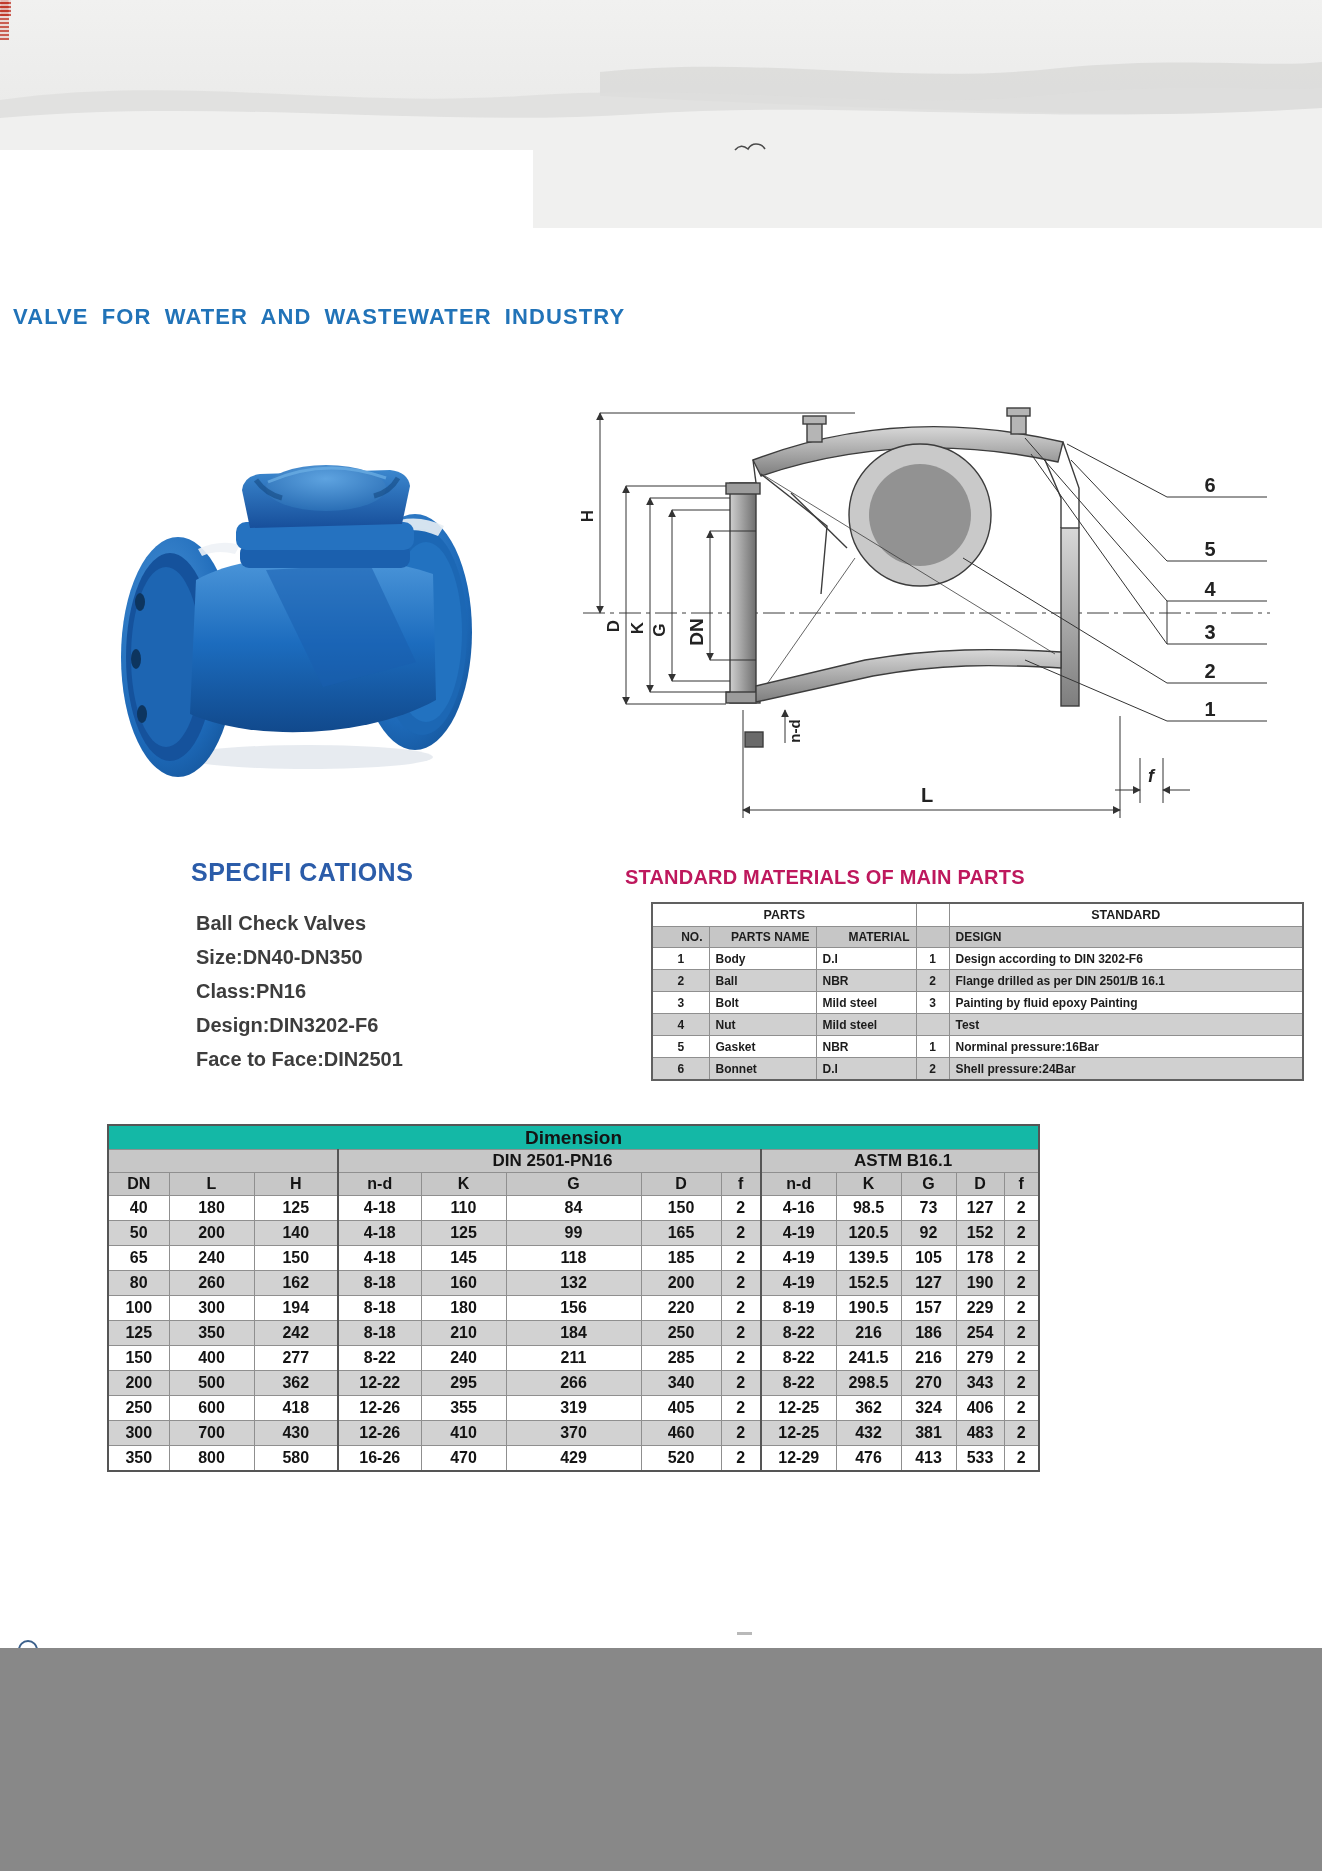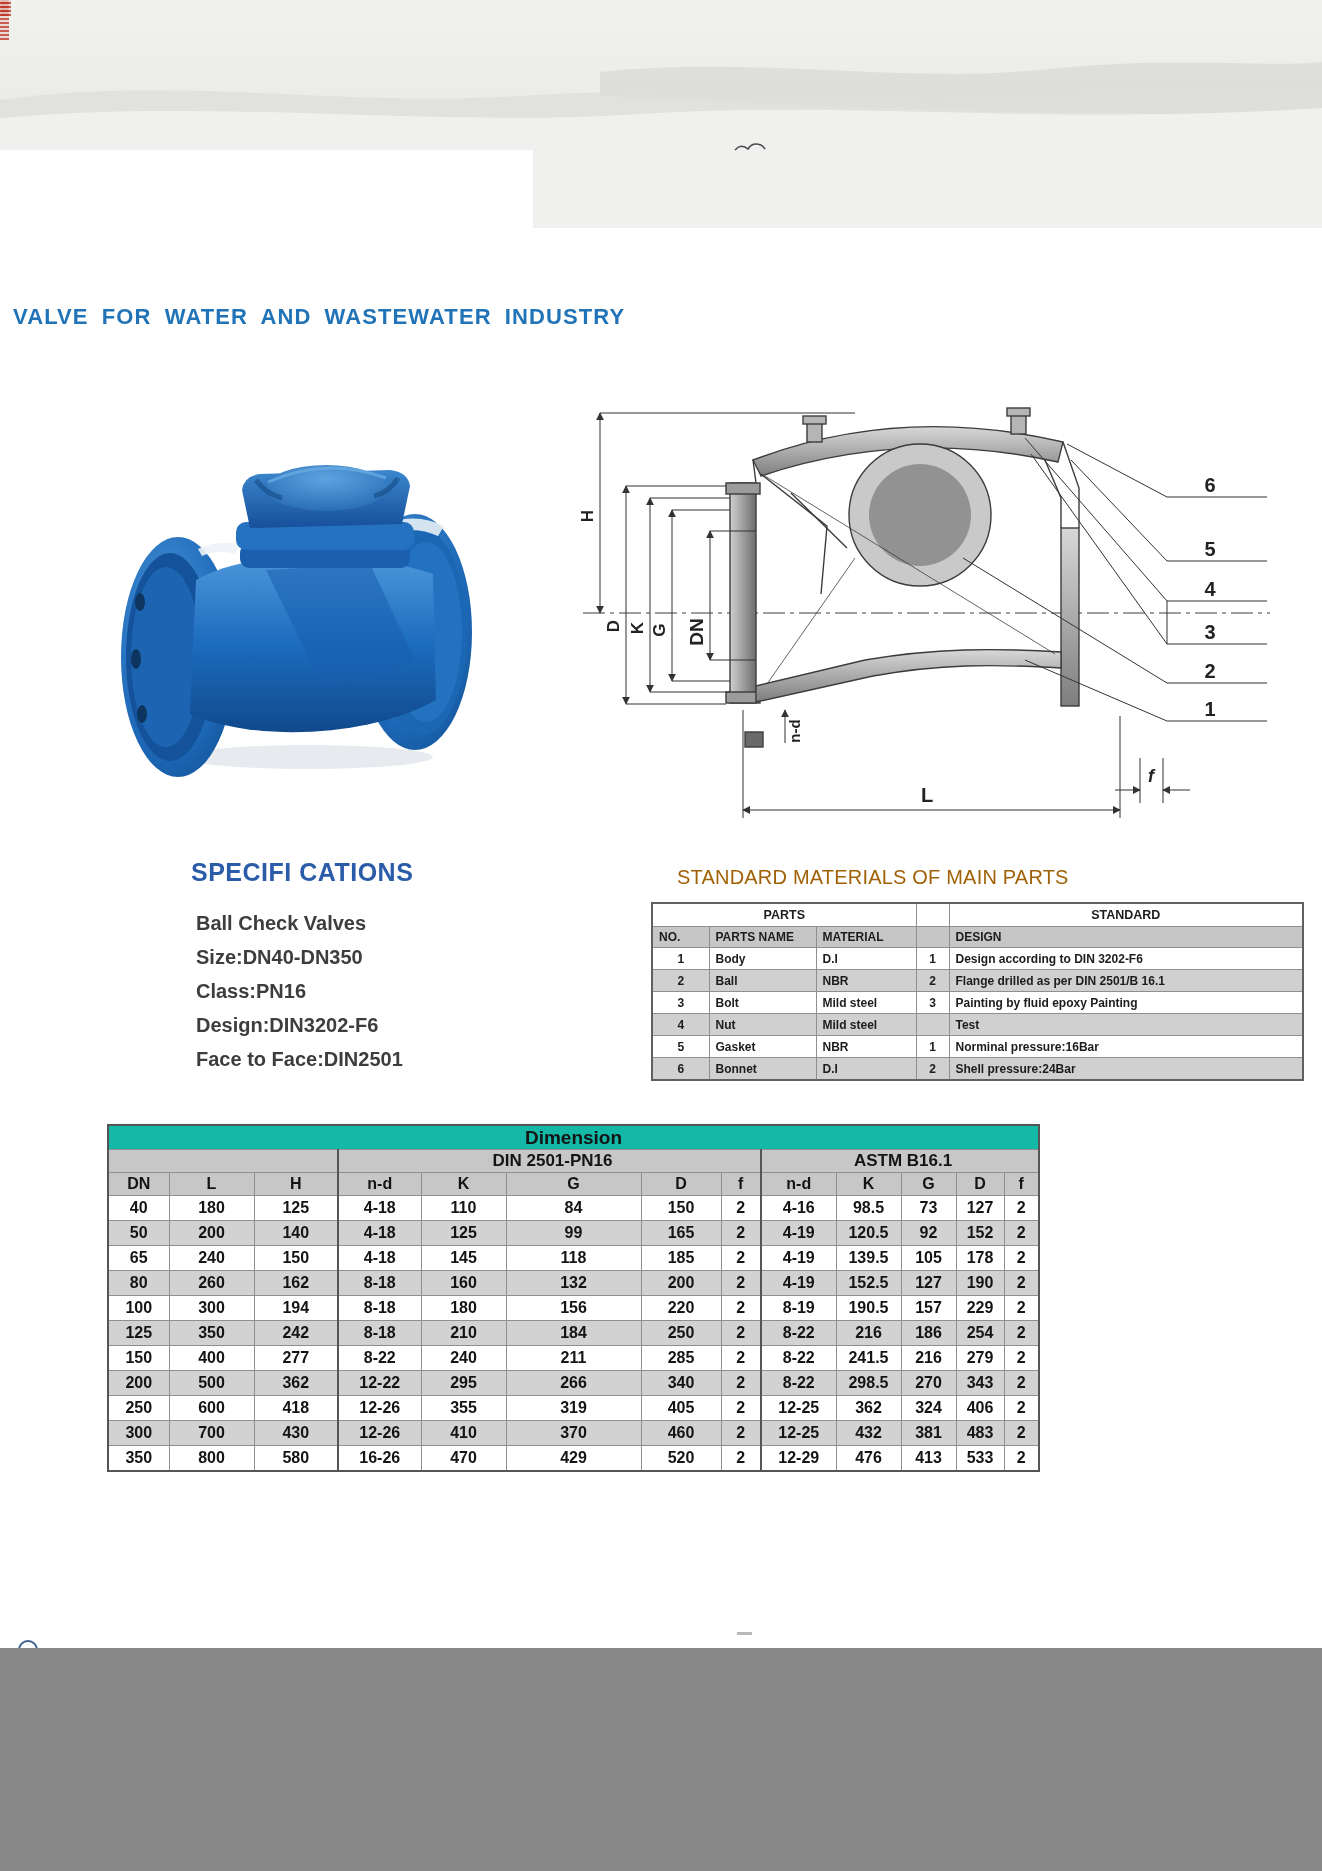--- a/index.html
+++ b/index.html
@@ -13,29 +13,29 @@
   .seal1{left:0;top:8;width:11px;height:16px;}
   .seal2{left:0;top:56;width:9px;height:40px;}
   .seal3{left:1px;top:118;width:7px;height:16px;}
 
   
   .title{position:absolute;left:13px;top:304px;font-size:22px;font-weight:600;color:#2173b8;
          letter-spacing:1.1px;word-spacing:6px;white-space:nowrap;}
   .spec-heading{position:absolute;left:191px;top:858px;font-size:25px;font-weight:700;color:#2b5ca9;letter-spacing:.5px;}
   .spec-lines{position:absolute;left:196px;top:906px;font-size:20px;font-weight:700;color:#3d3d3d;}
   .spec-line{height:34px;line-height:34px;white-space:nowrap;}
-  .mat-heading{position:absolute;left:677px;top:866px;font-size:20px;font-weight:400;color:#a16207;letter-spacing:.2px;white-space:nowrap;}
+  .mat-heading{position:absolute;left:625px;top:866px;font-size:20px;font-weight:700;color:#be185d;letter-spacing:.2px;white-space:nowrap;}
 
   
   .mat-table{position:absolute;left:651px;top:902px;width:651px;border-collapse:collapse;table-layout:fixed;
              font-size:12px;color:#1c1c1c;border:2px solid #606060;background:#fff;}
   .mat-table th,.mat-table td{border:1px solid #8f8f8f;height:21px;padding:0 6px;font-weight:700;
              overflow:hidden;white-space:nowrap;}
   .mat-table thead .mgroup th{background:#ffffff;font-size:12.5px;text-align:center;height:22px;}
-  .mat-table thead .mhead th{background:#c6c6c6;text-align:left;height:20px;}
+  .mat-table thead .mhead th{background:#c6c6c6;text-align:right;height:20px;}
   .mat-table thead .mhead th.lft{text-align:left;}
   .mat-table tbody td.c{text-align:center;}
   .mat-table tbody td.l{text-align:left;}
   .mat-table tbody tr:nth-child(even){background:#d0d0d0;}
 
   
   .dim-table{position:absolute;left:107px;top:1124px;width:931px;border-collapse:collapse;table-layout:fixed;
              font-size:16px;font-weight:700;color:#141414;border:2px solid #555;background:#fff;}
   .dim-table th,.dim-table td{border:1px solid #8f8f8f;height:24px;text-align:center;padding:0;overflow:hidden;}
   .dim-table .dtitle th{background:#14b8a6;font-size:19px;height:23px;}

